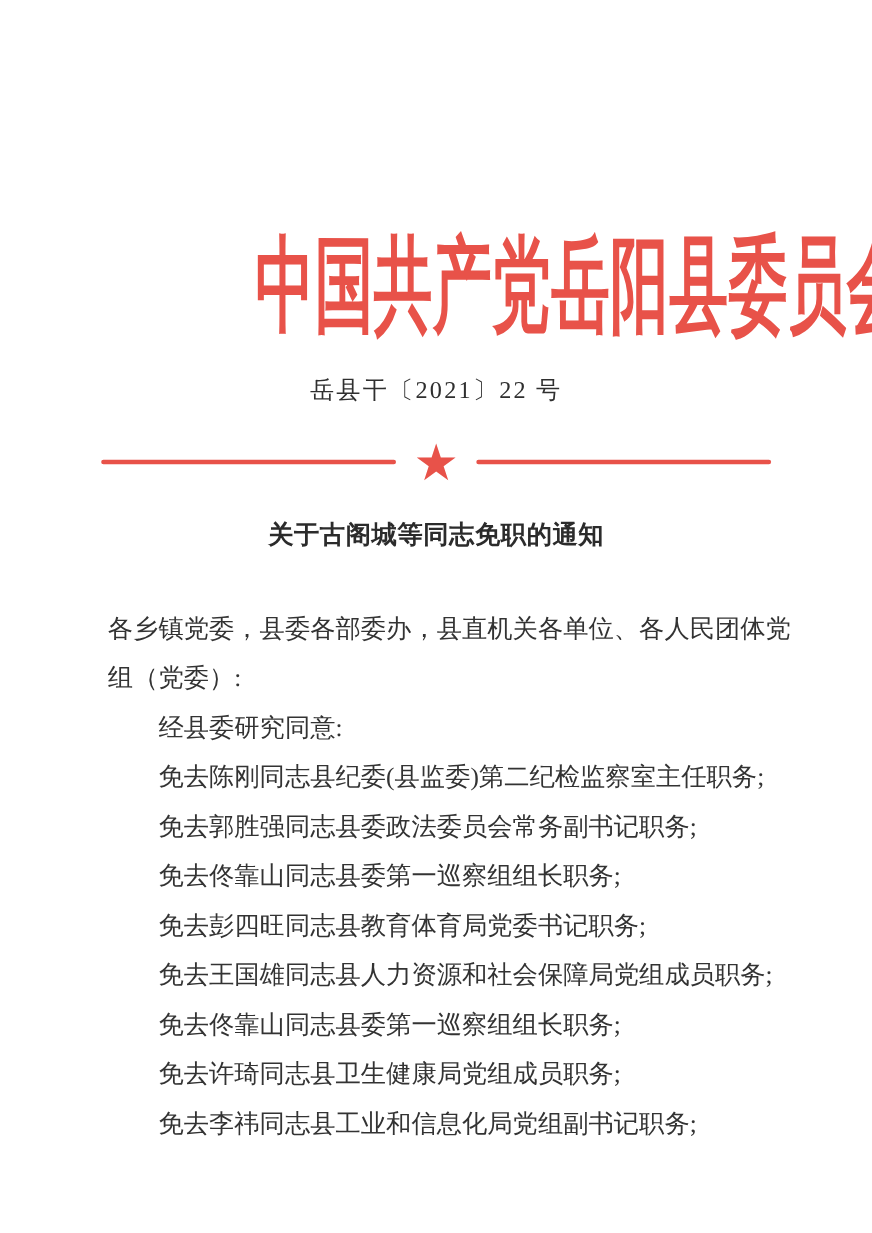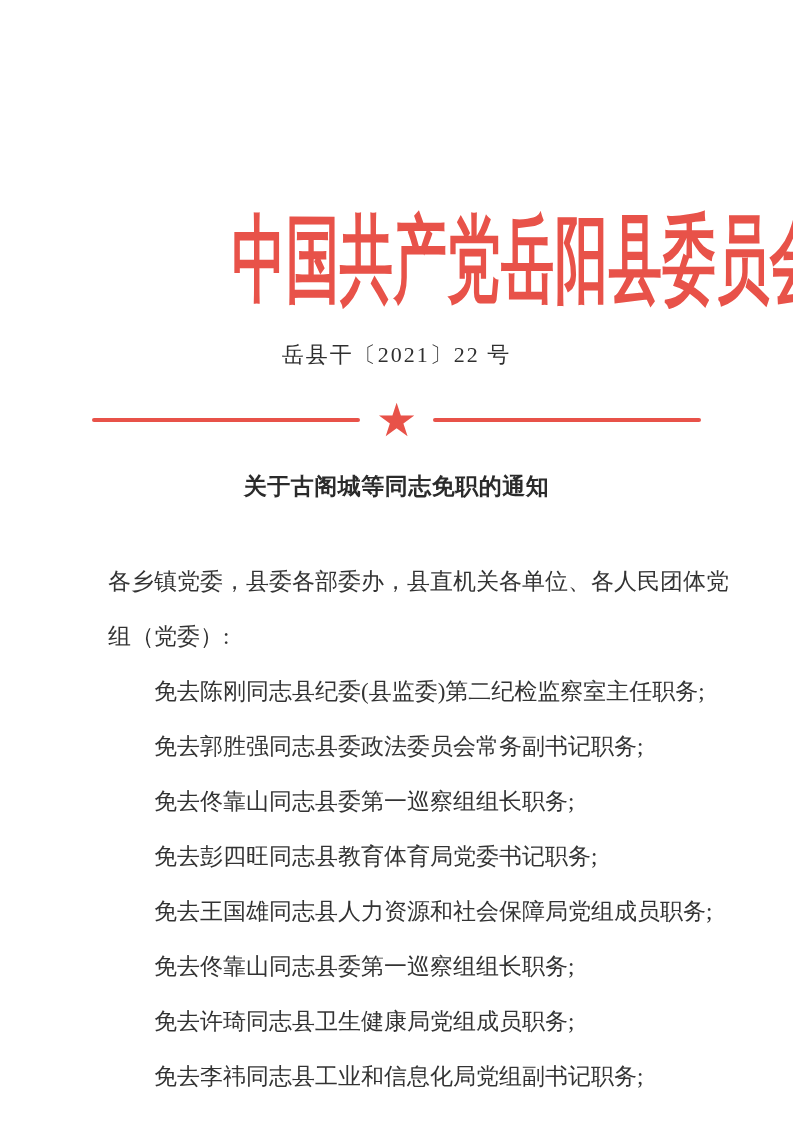--- a/index.html
+++ b/index.html
@@ -77,21 +77,21 @@
   }
   .body-text {
     position: absolute;
     top: 546px;
     left: 92px;
     width: 618px;
     font-size: 23px;
     color: #333333;
   }
   .body-text p {
-    margin: 16px;
+    margin: 6px;
     line-height: 39px;
     white-space: nowrap;
   }
   .body-text p.indent { text-indent: 46px; }
 </style>
 </head>
 <body>
 
 <div class="page">
 
@@ -105,20 +105,21 @@
     <div class="rule"></div>
     <div class="star">★</div>
     <div class="rule"></div>
   </div>
 
   <div class="doc-title">关于古阁城等同志免职的通知</div>
 
   <div class="body-text">
     <p class="line">各乡镇党委，县委各部委办，县直机关各单位、各人民团体党</p>
     <p class="line">组（党委）:</p>
+    <p class="line indent">经县委研究同意:</p>
     <p class="line indent">免去陈刚同志县纪委(县监委)第二纪检监察室主任职务;</p>
     <p class="line indent">免去郭胜强同志县委政法委员会常务副书记职务;</p>
     <p class="line indent">免去佟靠山同志县委第一巡察组组长职务;</p>
     <p class="line indent">免去彭四旺同志县教育体育局党委书记职务;</p>
     <p class="line indent">免去王国雄同志县人力资源和社会保障局党组成员职务;</p>
     <p class="line indent">免去佟靠山同志县委第一巡察组组长职务;</p>
     <p class="line indent">免去许琦同志县卫生健康局党组成员职务;</p>
     <p class="line indent">免去李祎同志县工业和信息化局党组副书记职务;</p>
   </div>
 

